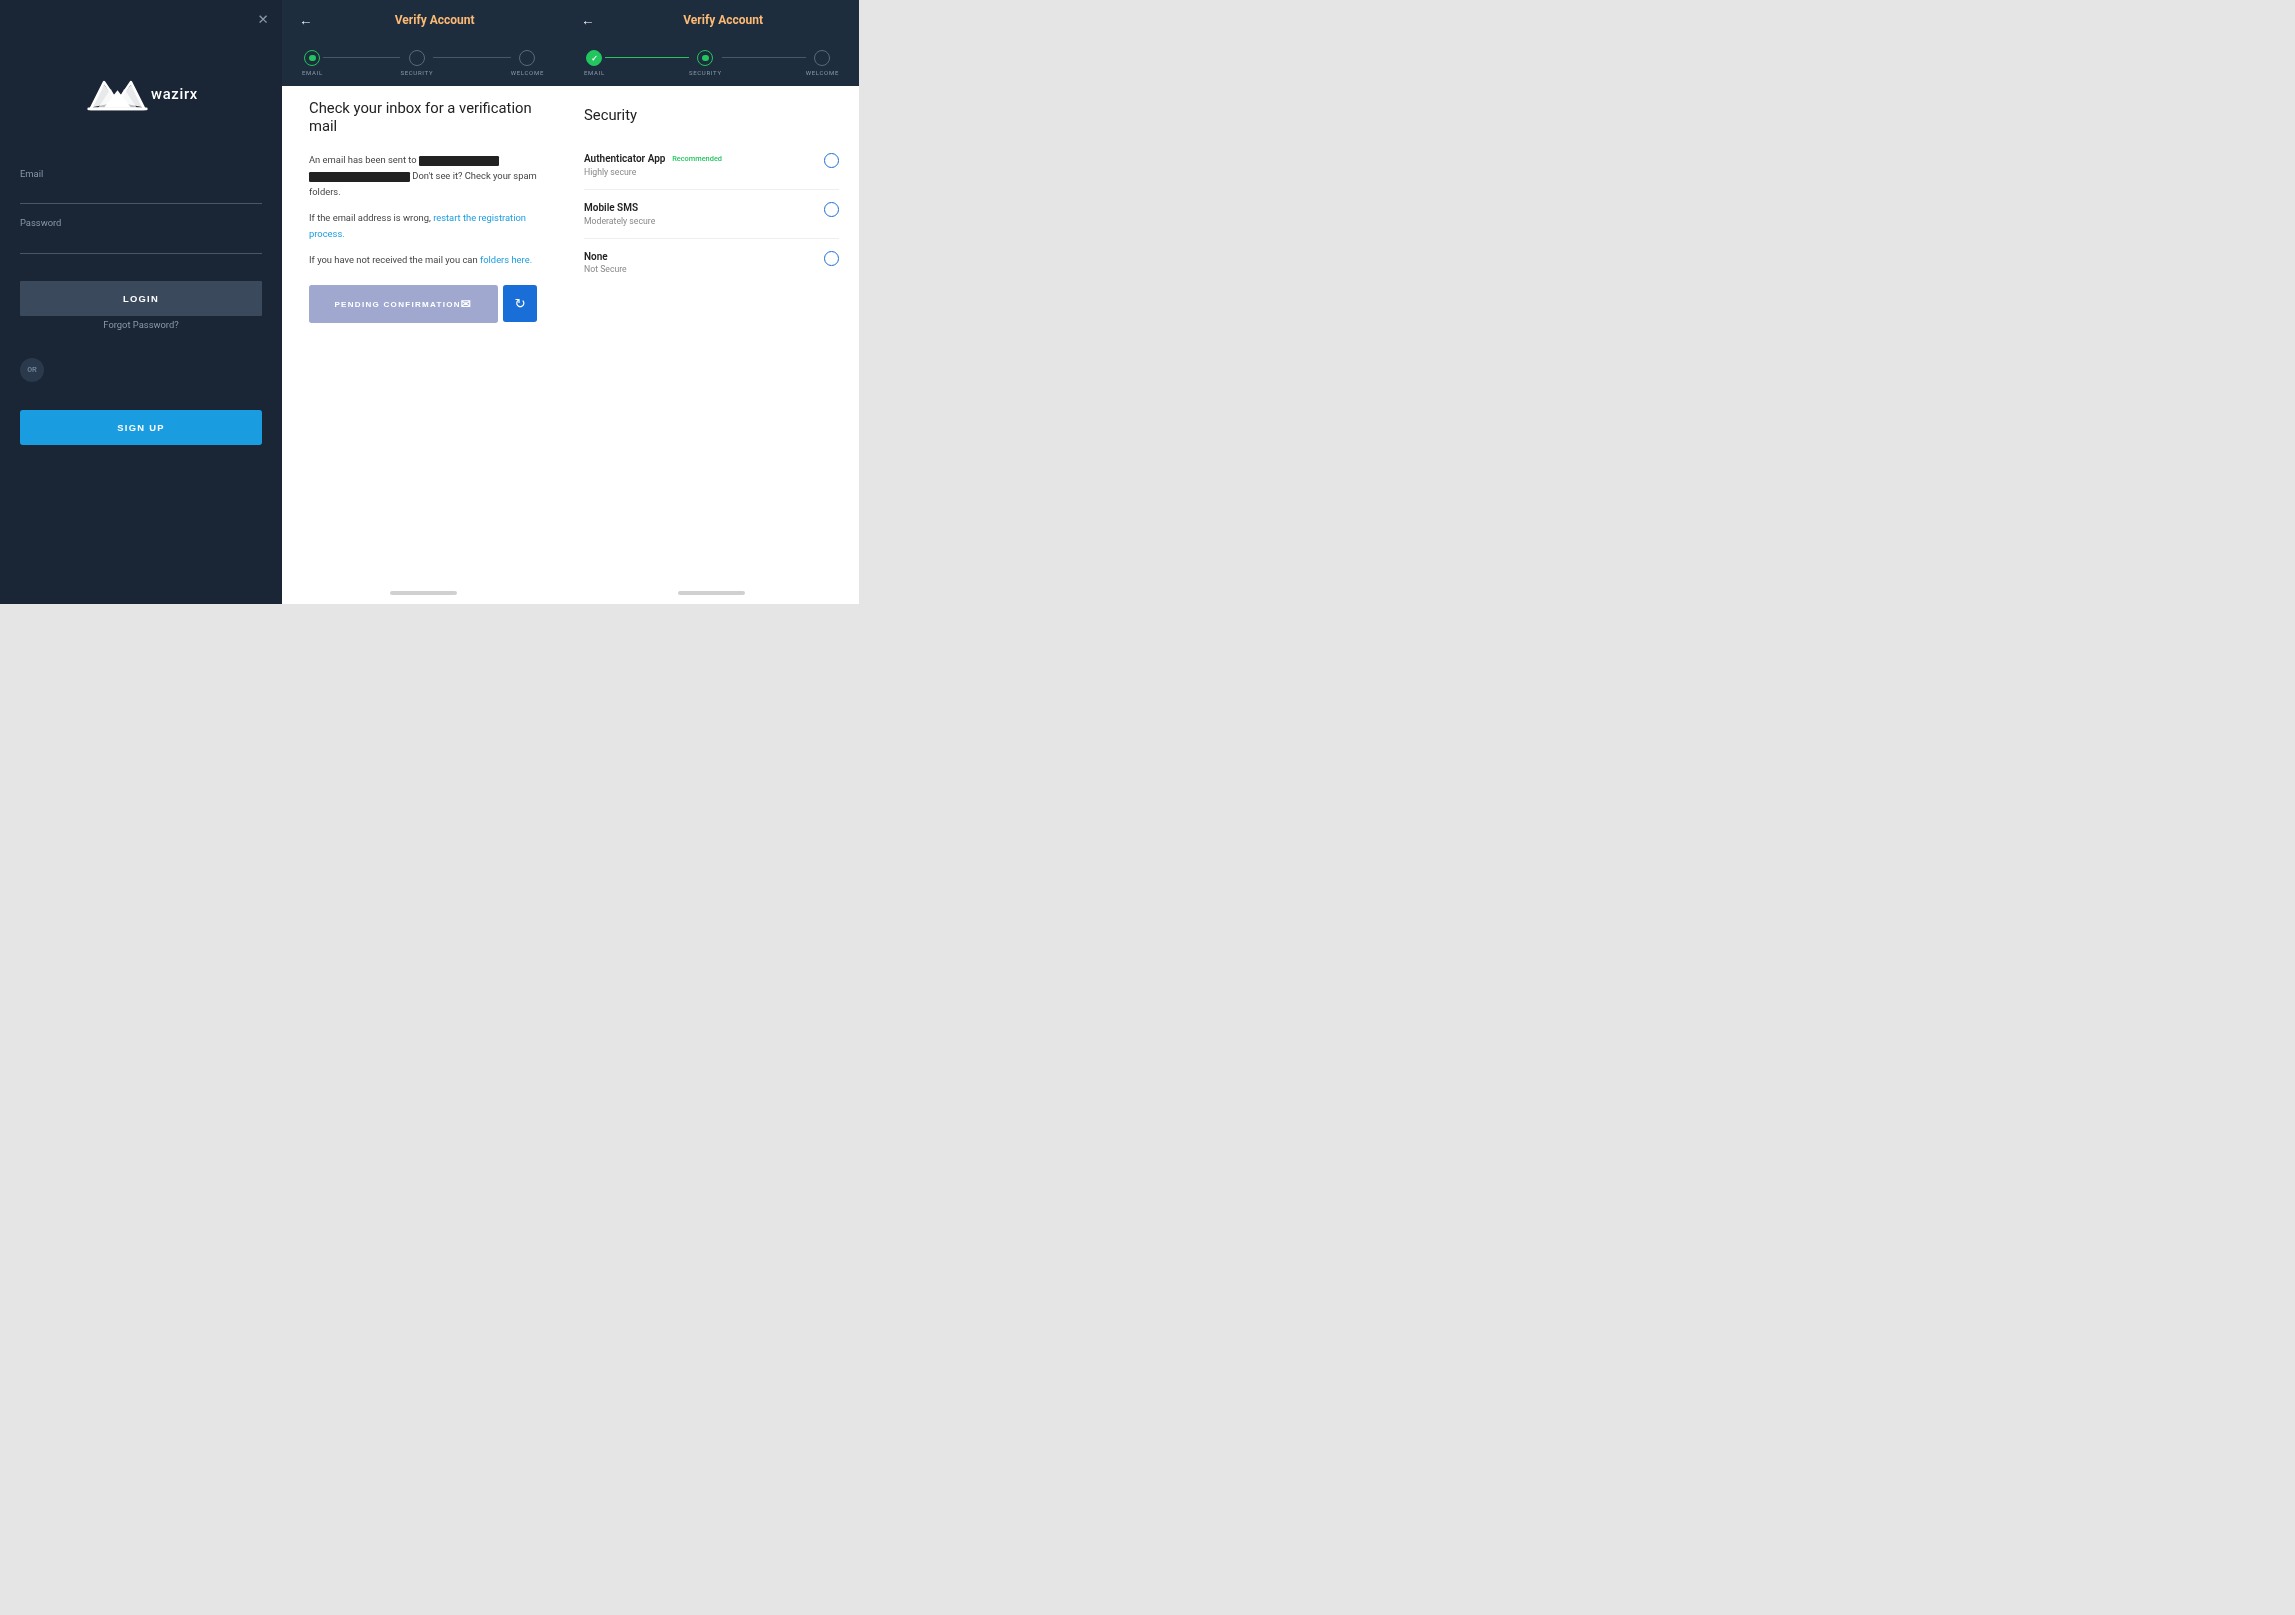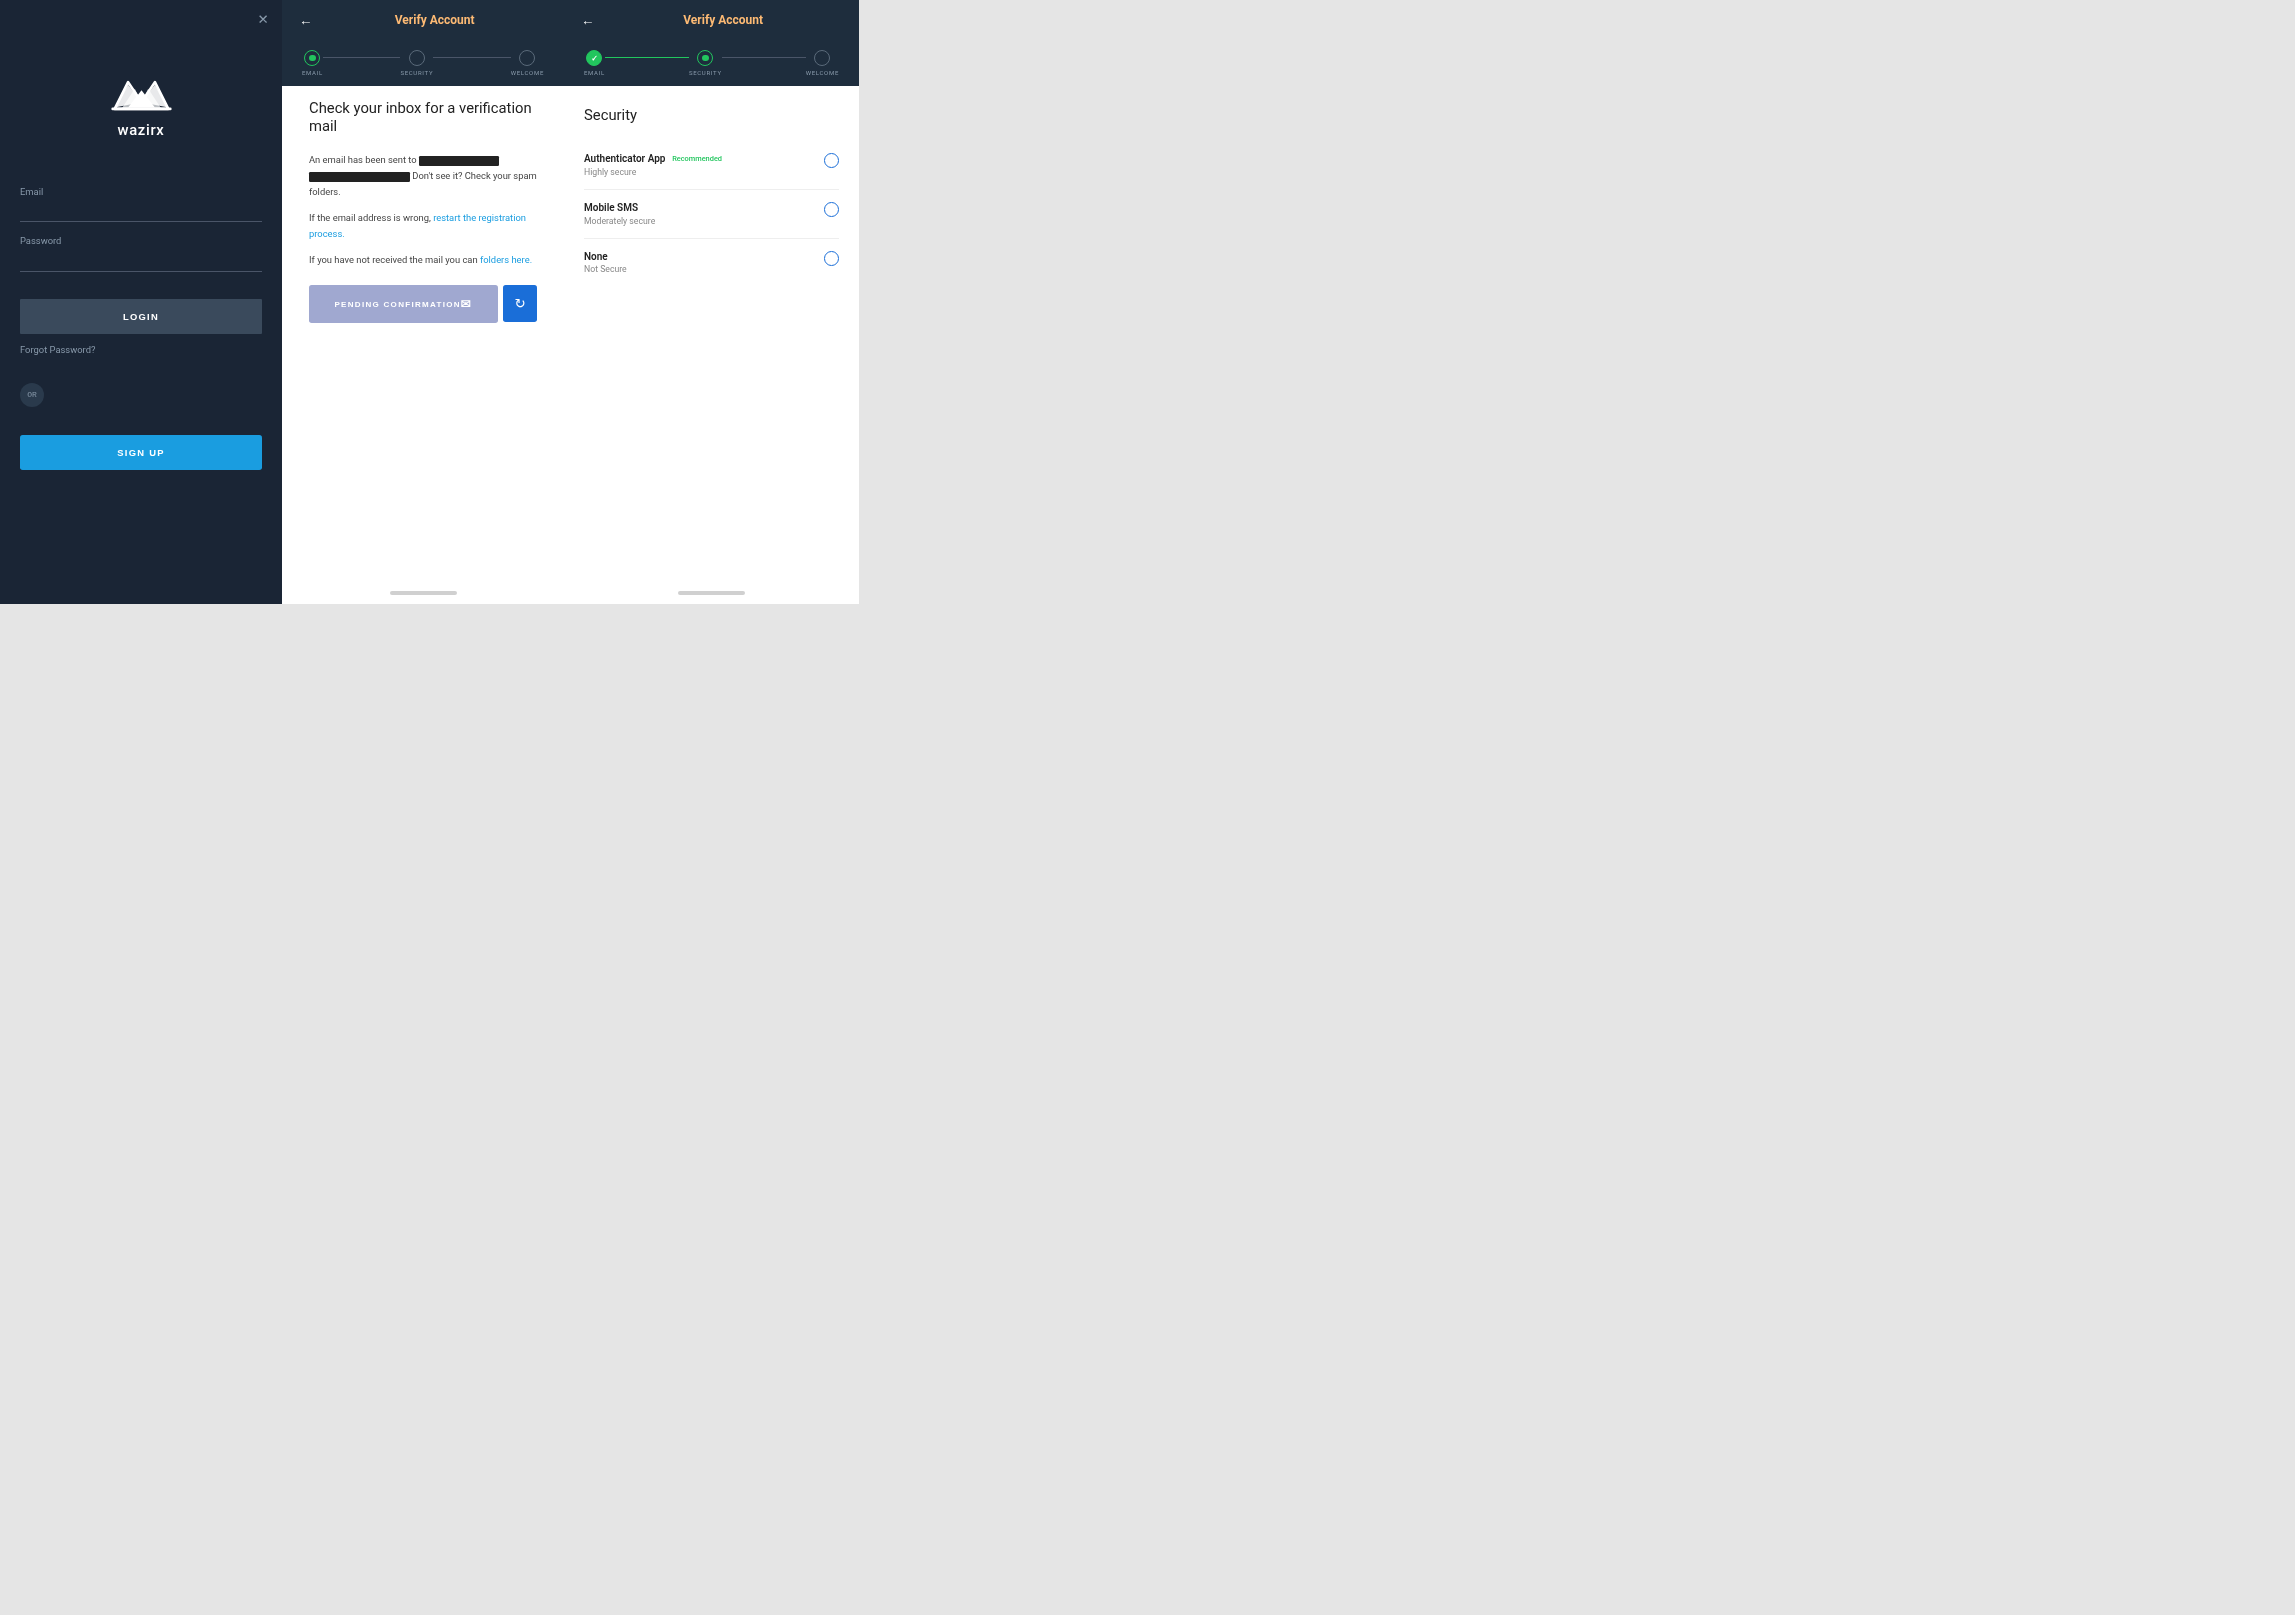--- a/index.html
+++ b/index.html
@@ -31,21 +31,21 @@
       font-size: 13.4px;
       cursor: pointer;
       background: none;
       border: none;
       line-height: 1;
     }
     .logo-container {
       margin-top: 40px;
       margin-bottom: 20px;
       display: flex;
-      flex-direction: column;
+      flex-direction: row;
       align-items: center;
     }
     .logo-svg {
       width: 67px;
       height: 47px;
       margin-bottom: 6.7px;
     }
     .logo-text {
       color: white;
       font-size: 14.8px;
@@ -87,21 +87,22 @@
       font-size: 9.4px;
       font-weight: 700;
       letter-spacing: 1.3px;
       cursor: pointer;
       margin-top: 13.4px;
       border-radius: 1px;
     }
     .forgot-password {
       color: #8899aa;
       font-size: 9.4px;
-      margin-top: 10px;
+      text-align: center;
+      margin-top: 3px;
       cursor: pointer;
     }
     .or-divider {
       display: flex;
       align-items: center;
       margin: 28px 0;
       font-family: Liberation Mono, monospace;
     }
     .or-badge {
       background: #2a3a4c;

